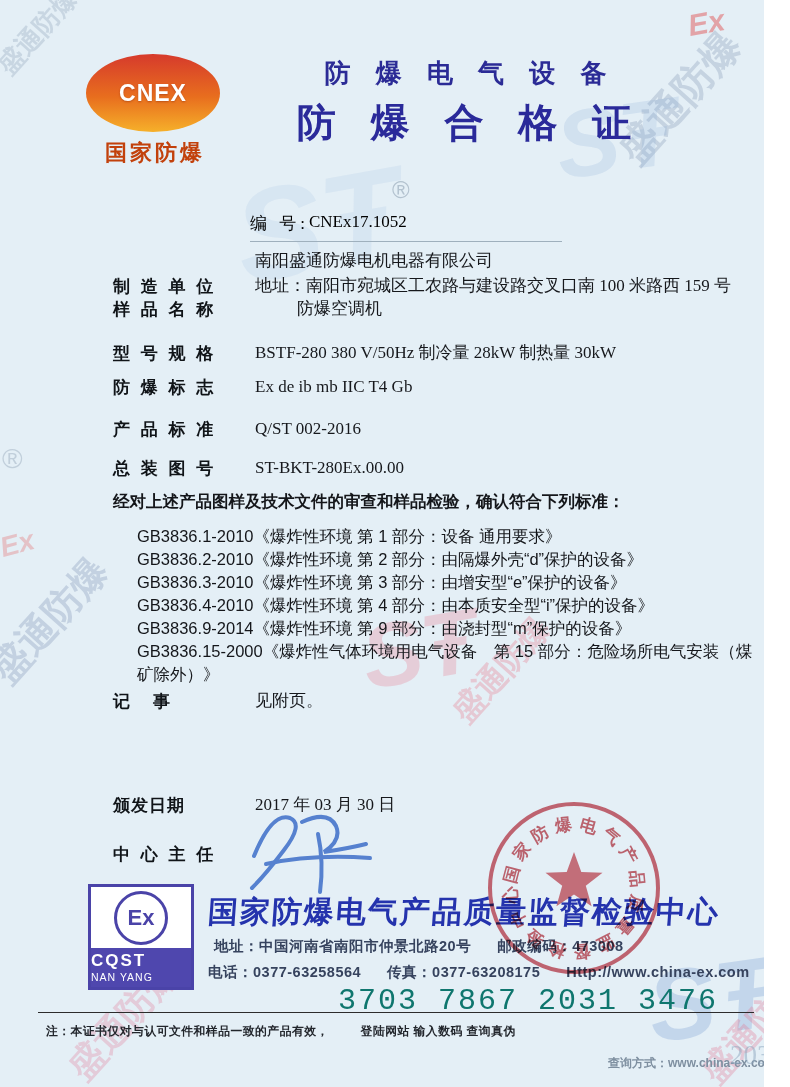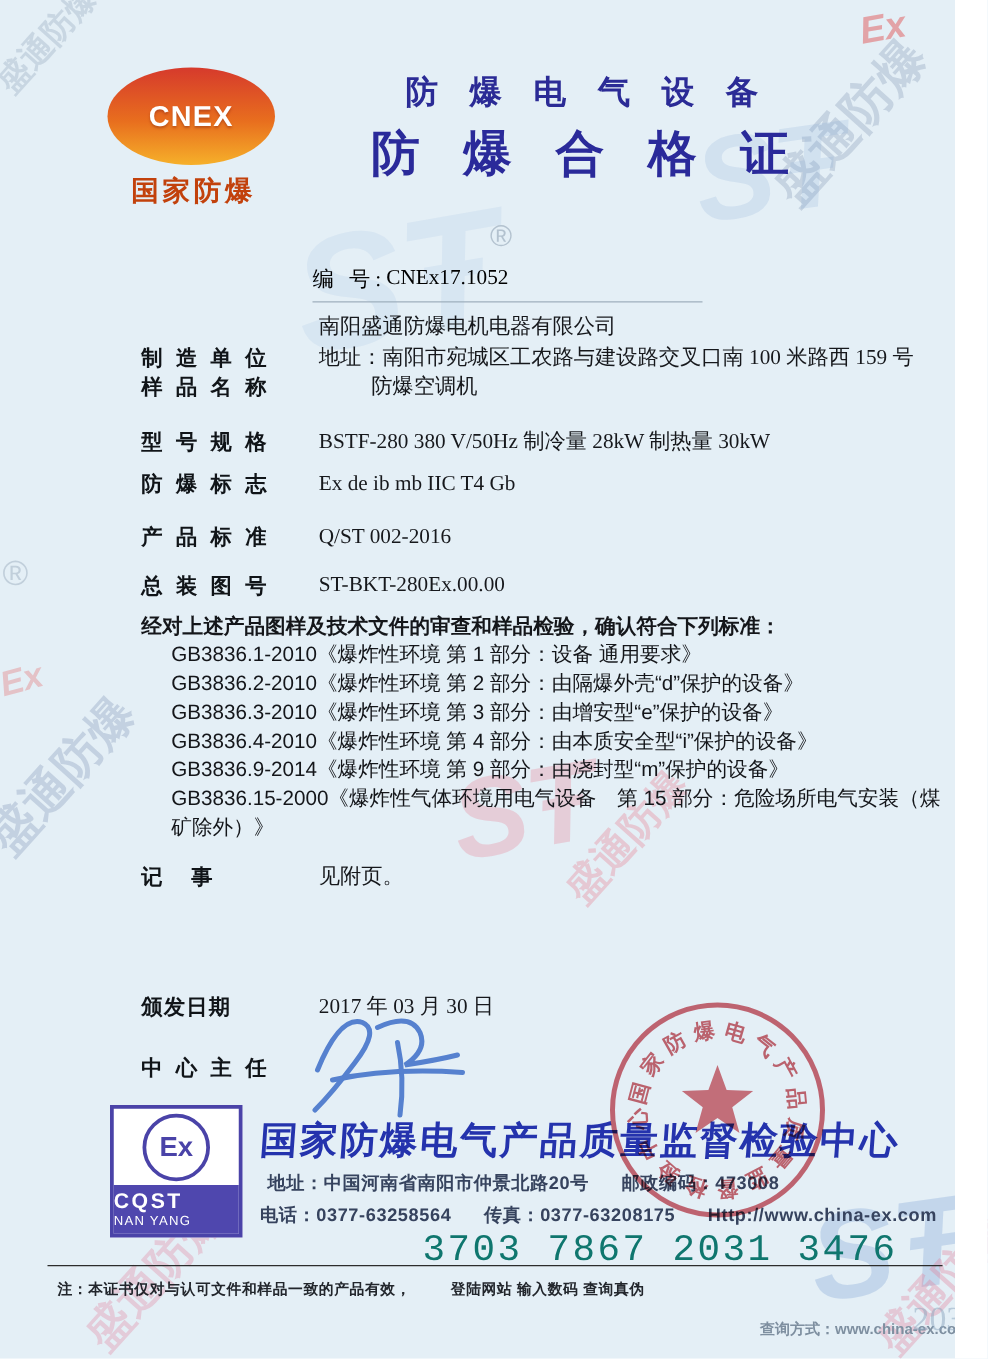--- a/index.html
+++ b/index.html
@@ -26,21 +26,21 @@
   
   .serif{font-family:"Liberation Serif","DejaVu Serif",serif;}
   #certno{left:250px;top:212px;width:312px;border-bottom:1px solid #9fb0bd;padding-bottom:6px;
         display:flex;font-size:17px;}
   #certno .l{font-weight:400;letter-spacing:4px;}
   .row{position:absolute;left:113px;display:flex;align-items:flex-end;}
   .lbl{width:128px;font-size:17px;font-weight:700;letter-spacing:3px;color:#101418;flex:none;}
   .val{font-size:17px;color:#16181c;margin-left:14px;line-height:25px;}
   
   #std{left:113px;top:490px;width:648px;font-size:16.5px;color:#14161a;line-height:23px;}
-  #std .intro{font-weight:700;font-family:"Liberation Sans","DejaVu Sans",sans-serif;margin-bottom:0;}
+  #std .intro{font-weight:700;font-family:"Liberation Sans","DejaVu Sans",sans-serif;margin-bottom:12px;}
   #std .item{font-family:Liberation Sans, sans-serif;margin-left:24px;}
   
   #director-row{left:113px;top:843px;display:flex;}
   #signature{left:232px;top:800px;}
   #badge{left:88px;top:884px;width:106px;height:106px;border:3px solid #4a43a8;background:#fff;
         box-sizing:border-box;display:flex;flex-direction:column;}
   #badge .topc{flex:1;display:flex;align-items:center;justify-content:center;}
   #badge .circ{width:48px;height:48px;border:3px solid #4a43a8;border-radius:50%;display:flex;
         align-items:center;justify-content:center;color:#4a43a8;font-weight:800;font-size:22px;}
   #badge .band{background:#4f47ae;color:#fff;padding:3px 0 4px;}

